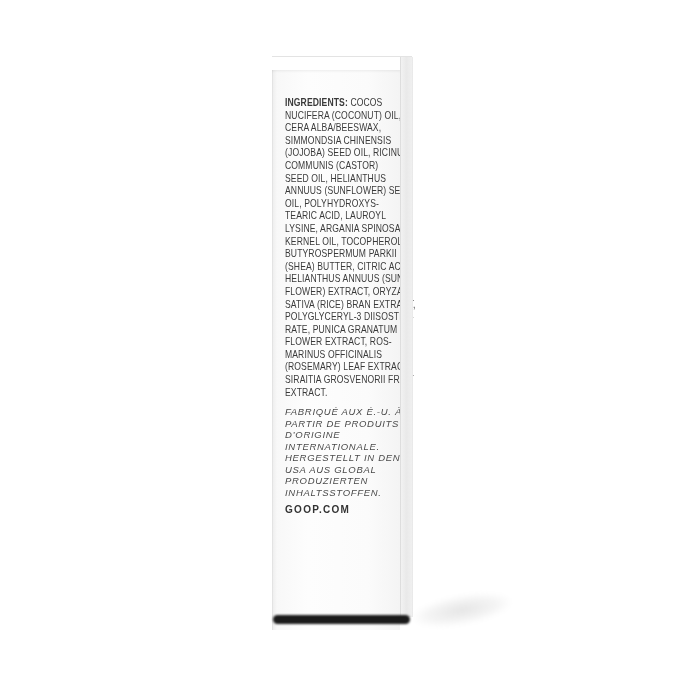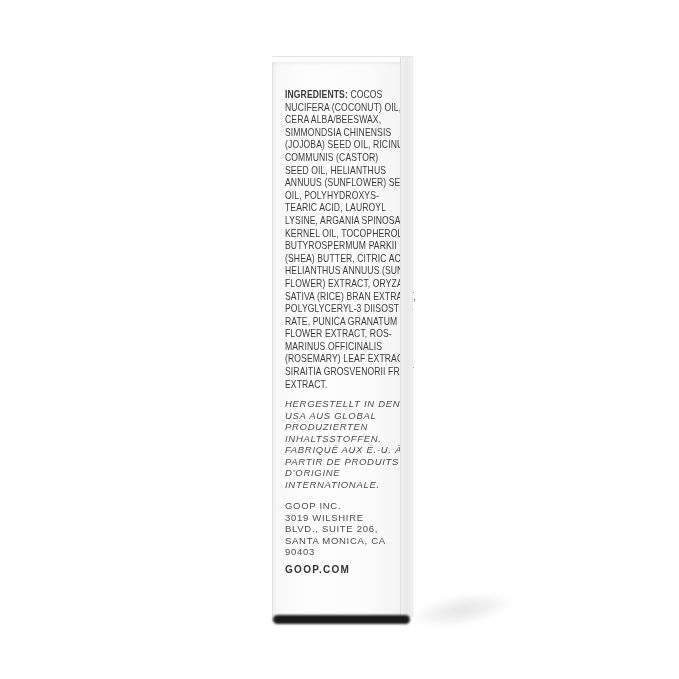--- a/index.html
+++ b/index.html
@@ -21,21 +21,21 @@
     position:absolute;left:396px;top:591px;width:132px;height:38px;
     background:radial-gradient(closest-side, rgba(0,0,0,0.10), rgba(0,0,0,0.04) 55%, rgba(0,0,0,0) 78%);
     transform:rotate(-10deg);
     filter:blur(2.5px);
   }
   .box{
     position:absolute;left:272px;top:56px;width:140px;height:560px;
     border-top:1px solid #e3e3e3;
   }
   .box-front{
-    position:absolute;left:0;top:5px;width:128px;height:560px;
+    position:absolute;left:0;top:13px;width:128px;height:560px;
     background:linear-gradient(90deg,#ececec 0px,#f8f8f8 5px,#fdfdfd 28%,var(--box-front) 75%,#f4f4f4 100%);
     box-shadow:inset 0 3px 3px -2px rgba(0,0,0,0.07), inset 1px 0 0 rgba(0,0,0,0.04);
     box-sizing:border-box;
     padding:26px 0 0 13px;
   }
   .box-side{
     position:absolute;left:128px;top:0;width:12px;height:560px;
     background:linear-gradient(90deg,#f2f2f2,var(--box-side) 45%,#f0f0f0 92%,#e2e2e2 100%);
     border-left:1px solid rgba(0,0,0,0.05);
   }
@@ -111,40 +111,33 @@
             <div class="ing-line">FLOWER EXTRACT, ROS-</div>
             <div class="ing-line">MARINUS OFFICINALIS</div>
             <div class="ing-line">(ROSEMARY) LEAF EXTRACT,</div>
             <div class="ing-line">SIRAITIA GROSVENORII FRUIT</div>
             <div class="ing-line">EXTRACT.</div>
           </div>
       </div>
 
       <div class="origin">
         <div class="italic">
+            <div class="origin-line">FABRIQUÉ AUX É.-U. À</div>
+            <div class="origin-line">PARTIR DE PRODUITS</div>
+            <div class="origin-line">D’ORIGINE</div>
+            <div class="origin-line">INTERNATIONALE.</div>
+          </div>
+        <div class="italic">
             <div class="origin-line">HERGESTELLT IN DEN</div>
             <div class="origin-line">USA AUS GLOBAL</div>
             <div class="origin-line">PRODUZIERTEN</div>
             <div class="origin-line">INHALTSSTOFFEN.</div>
           </div>
-        <div class="italic">
-            <div class="origin-line">FABRIQUÉ AUX É.-U. À</div>
-            <div class="origin-line">PARTIR DE PRODUITS</div>
-            <div class="origin-line">D’ORIGINE</div>
-            <div class="origin-line">INTERNATIONALE.</div>
-          </div>
       </div>
 
-      <div class="address">
-          <div class="addr-line">GOOP INC.</div>
-          <div class="addr-line">3019 WILSHIRE</div>
-          <div class="addr-line">BLVD., SUITE 206,</div>
-          <div class="addr-line">SANTA MONICA, CA</div>
-          <div class="addr-line">90403</div>
-        </div>
 
       <div class="website">GOOP.COM</div>
 
     </div>
 
     <div class="box-side"></div>
 
     <div class="box-base"></div>
 
   </div>

